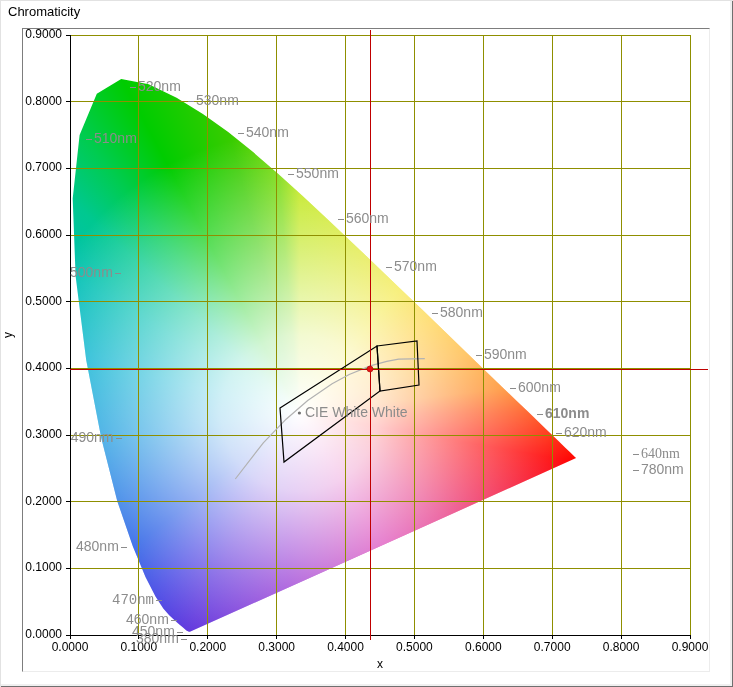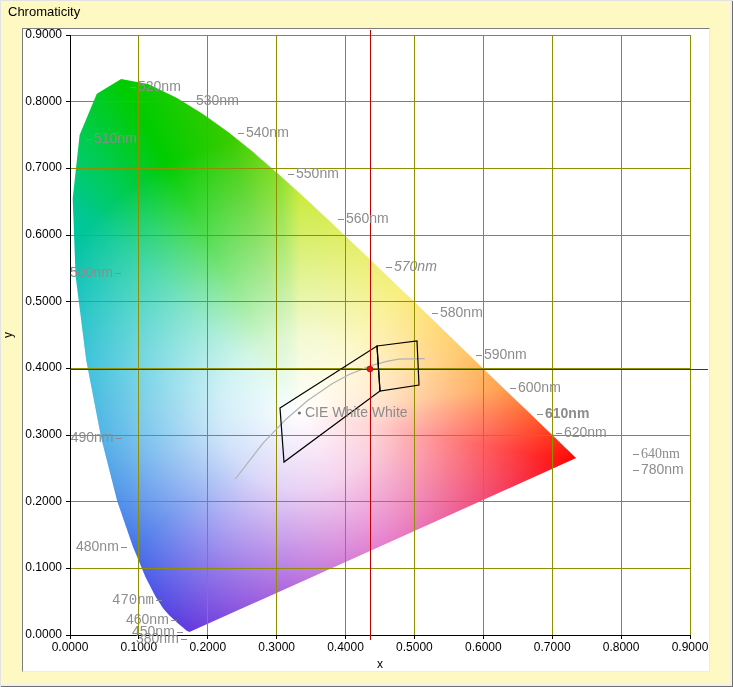--- a/index.html
+++ b/index.html
@@ -1,17 +1,17 @@
 <!DOCTYPE html>
 <html><head>
 <meta charset="utf-8">
 <style>
   html,body{margin:0;padding:0;background:#888;}
   .app{
-    position:relative;width:733px;height:687px;background:#fef9c3;
+    position:relative;width:733px;height:687px;background:#ffffff;
     font-family:"Liberation Sans",sans-serif;overflow:hidden;
     box-shadow: inset 1px 1px 0 #e2e2e2, inset -1px -1px 0 #6f6f6f, inset -3px -3px 0 #f0f0f0;
   }
   .window-title{position:absolute;left:8px;top:4px;font-size:13px;color:#000;}
   .plot-panel{
     position:absolute;left:22px;top:28px;width:688px;height:644px;background:#ffffff;
     border:1px solid;border-color:#7d7d7d #ececec #ececec #7d7d7d;box-sizing:border-box;
   }
   .horseshoe{
     position:absolute;left:70px;top:35px;width:620px;height:600px;
@@ -123,21 +123,21 @@
       <span class="tick-label y-tick" style="left: 20px; top: 361.333px;">0.4000</span>
       <span class="tick-label y-tick" style="left: 20px; top: 428px;">0.3000</span>
       <span class="tick-label y-tick" style="left: 20px; top: 494.667px;">0.2000</span>
       <span class="tick-label y-tick" style="left: 20px; top: 561.333px;">0.1000</span>
       <span class="tick-label y-tick" style="left: 20px; top: 628px;">0.0000</span>
       <span class="wl-label" style="left: 128.004px; top: 81px;"><i class="wl-dash"></i>520nm</span>
       <span class="wl-label" style="left: 186.009px; top: 95px;"><i class="wl-dash"></i>530nm</span>
       <span class="wl-label" style="left: 236.022px; top: 127px;"><i class="wl-dash"></i>540nm</span>
       <span class="wl-label" style="left: 286.036px; top: 168px;"><i class="wl-dash"></i>550nm</span>
       <span class="wl-label" style="left: 335.98px; top: 213px;"><i class="wl-dash"></i>560nm</span>
-      <span class="wl-label" style="left: 383.996px; top: 261px; font-style: italic;"><i class="wl-dash"></i>570nm</span>
+      <span class="wl-label" style="left: 383.996px; top: 261px;"><i class="wl-dash"></i>570nm</span>
       <span class="wl-label" style="left: 430.013px; top: 307px;"><i class="wl-dash"></i>580nm</span>
       <span class="wl-label" style="left: 473.964px; top: 349px;"><i class="wl-dash"></i>590nm</span>
       <span class="wl-label" style="left: 507.996px; top: 382px;"><i class="wl-dash"></i>600nm</span>
       <span class="wl-label" style="left: 535px; top: 408px; font-weight: bold;"><i class="wl-dash"></i>610nm</span>
       <span class="wl-label" style="left: 553.944px; top: 427px;"><i class="wl-dash"></i>620nm</span>
       <span class="wl-label" style="left: 630.962px; top: 449px; font-family: Liberation Serif, serif;"><i class="wl-dash"></i>640nm</span>
       <span class="wl-label" style="left: 630.962px; top: 464px;"><i class="wl-dash"></i>780nm</span>
       <span class="wl-label" style="left: 83.9844px; top: 133px;"><i class="wl-dash"></i>510nm</span>
       <span class="wl-label" style="left: 70px; top: 267px;">500nm<i class="wl-dash"></i></span>
       <span class="wl-label" style="left: 70.6889px; top: 432px;">490nm<i class="wl-dash"></i></span>

